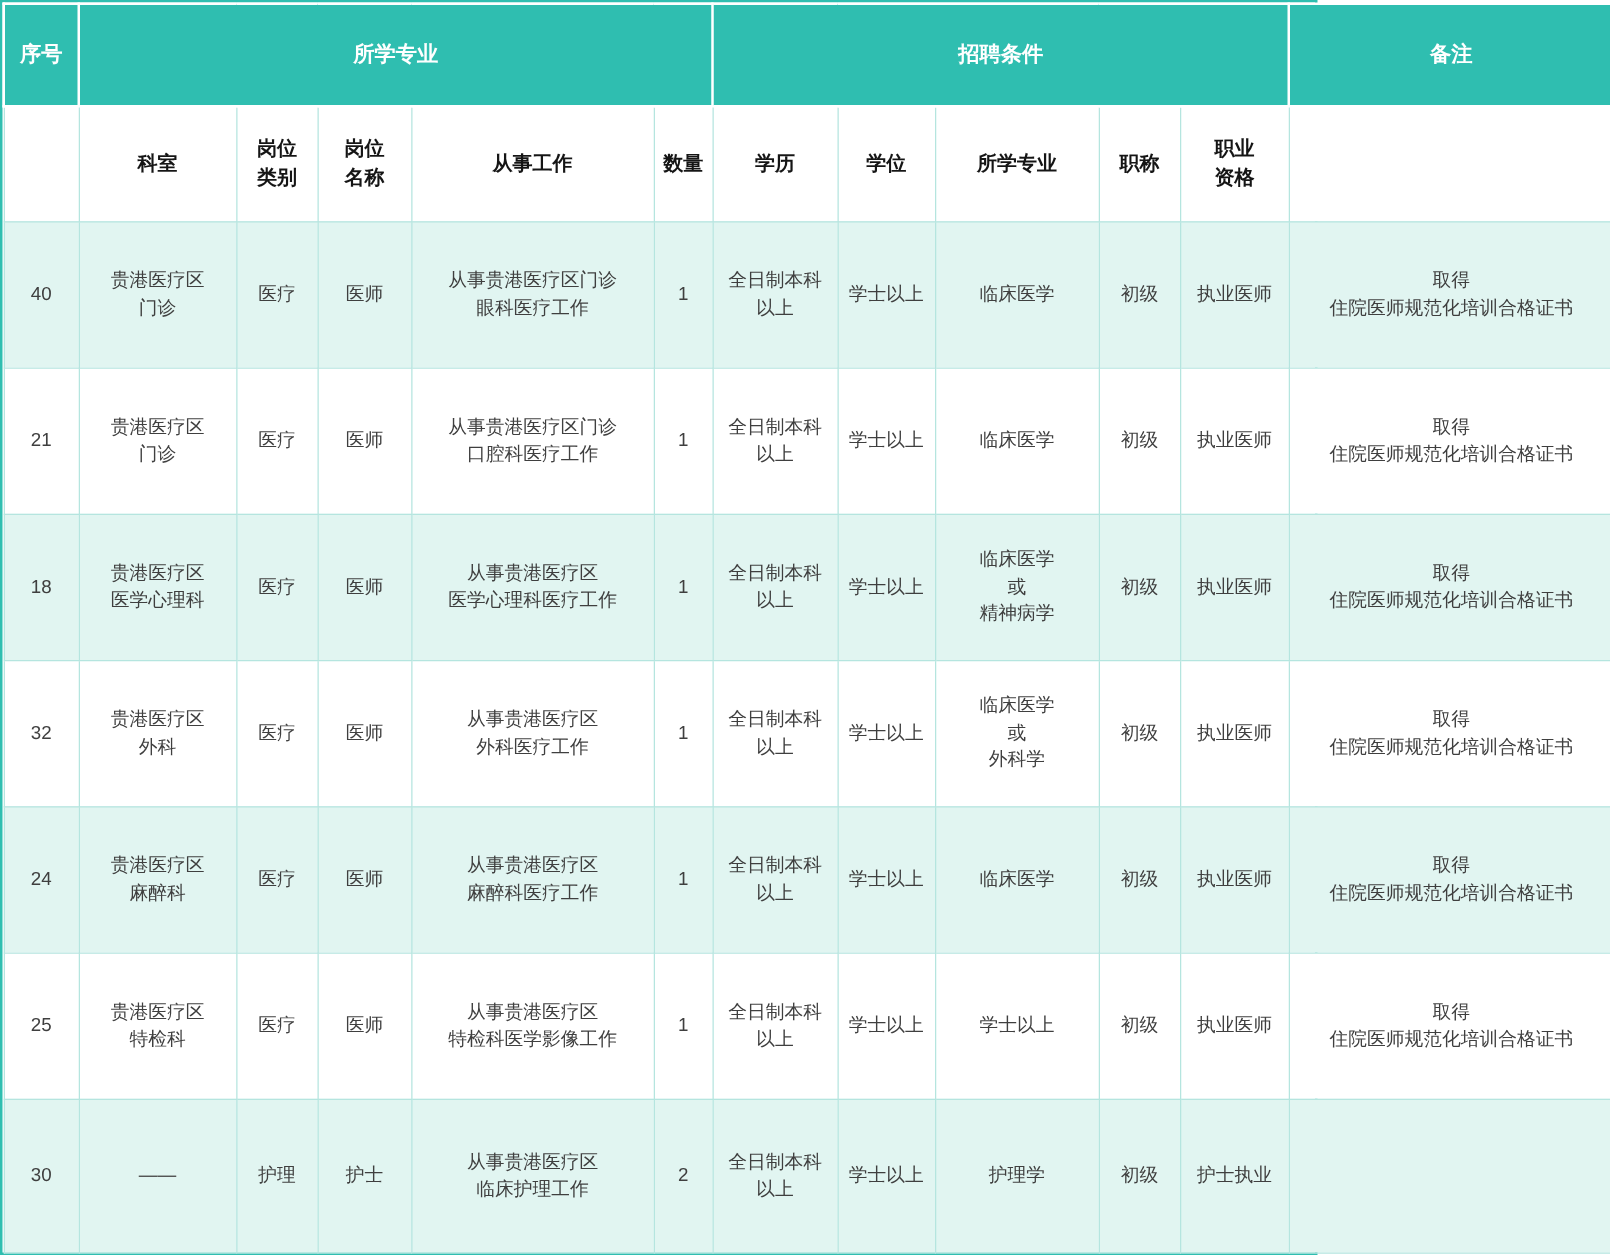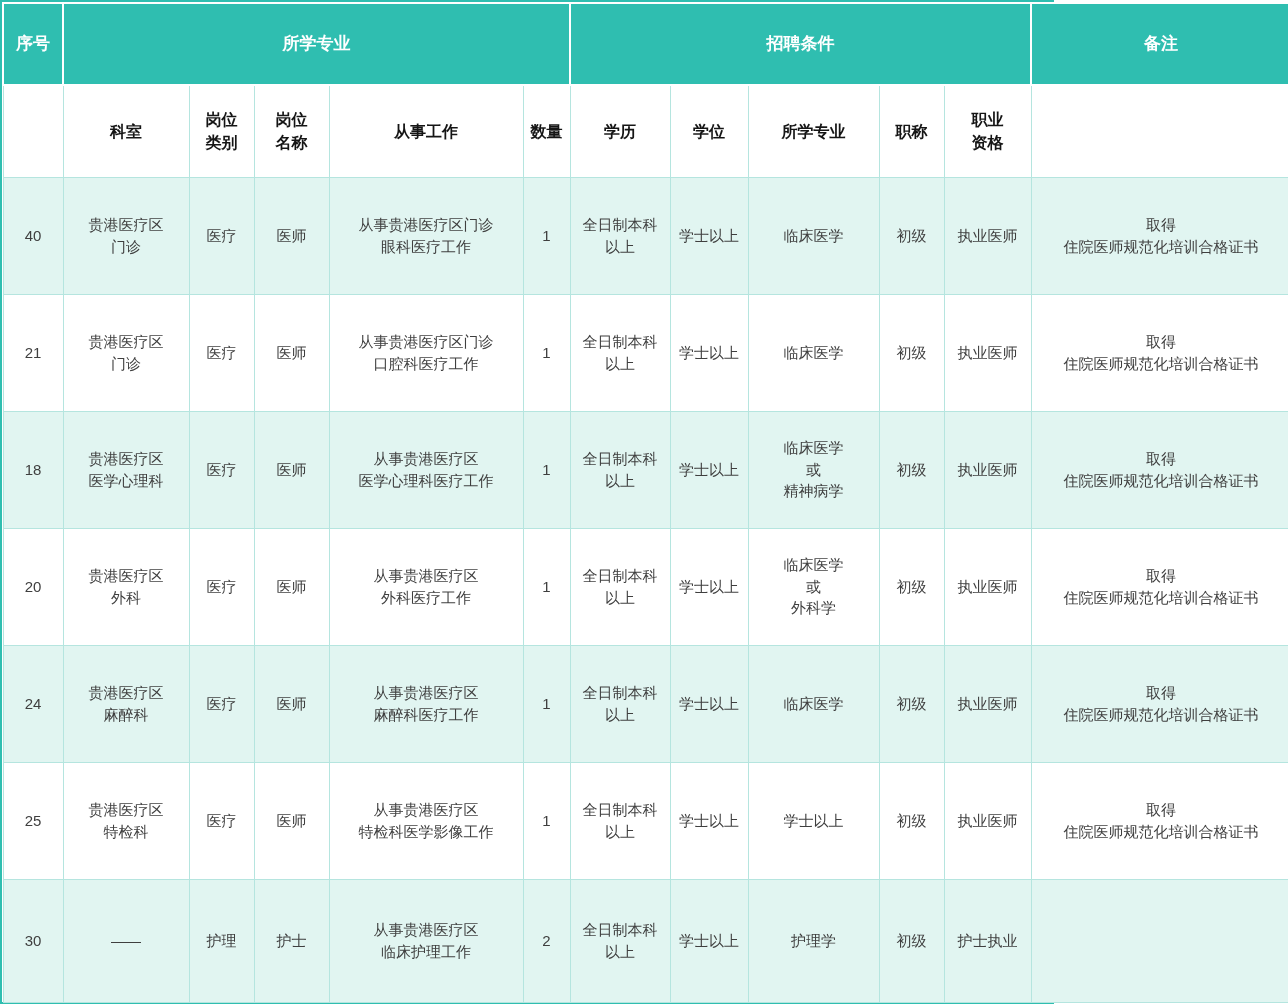--- a/index.html
+++ b/index.html
@@ -133,21 +133,21 @@
         <td>学士以上</td>
         <td>临床医学
 或
 精神病学</td>
         <td>初级</td>
         <td>执业医师</td>
         <td>取得
 住院医师规范化培训合格证书</td>
       </tr>
       <tr>
-        <td>20</td>
+        <td>32</td>
         <td>贵港医疗区
 外科</td>
         <td>医疗</td>
         <td>医师</td>
         <td>从事贵港医疗区
 外科医疗工作</td>
         <td>1</td>
         <td>全日制本科
 以上</td>
         <td>学士以上</td>

